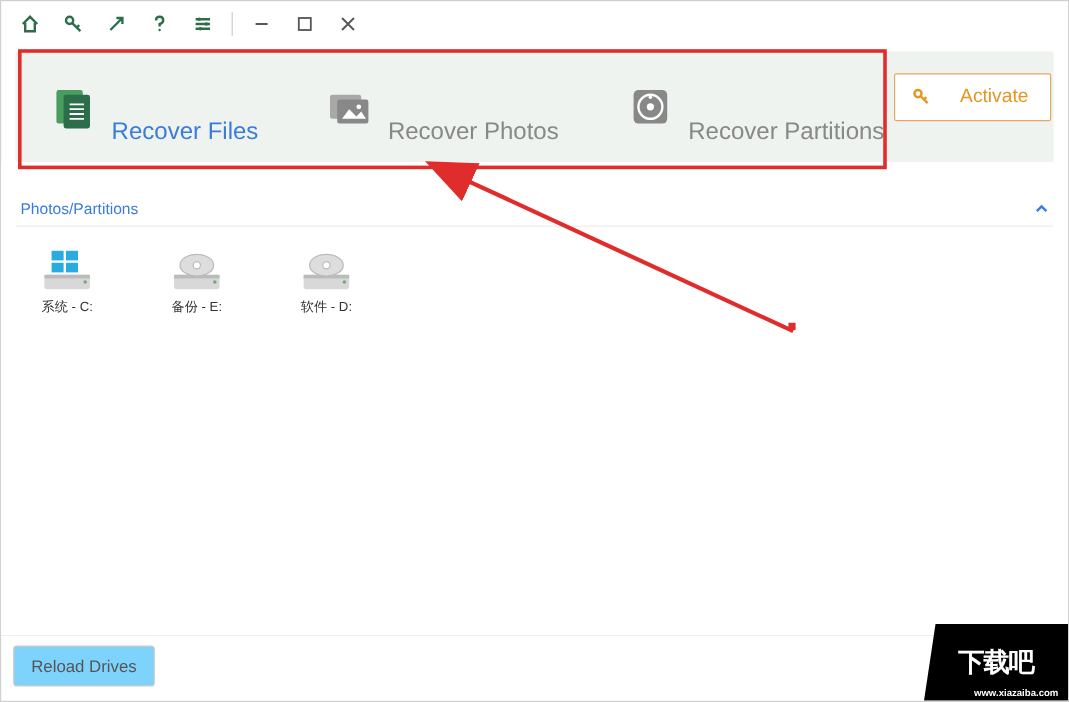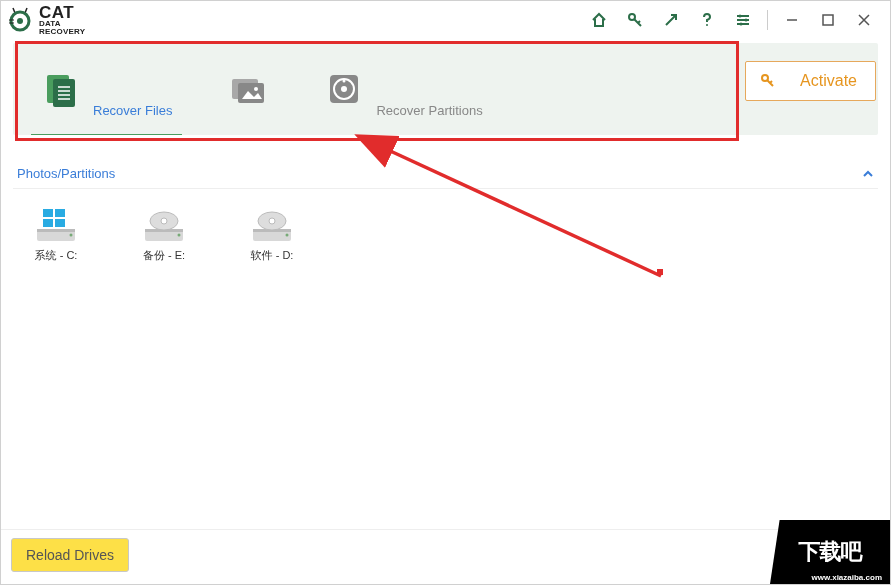--- a/index.html
+++ b/index.html
@@ -16,70 +16,55 @@
     .winbtns { display: flex; align-items: center; gap: 0; }
     .winbtn { width: 36px; height: 28px; display: flex; align-items: center; justify-content: center; cursor: pointer; color: #2c6e49; }
     .winbtn svg { width: 16px; height: 16px; }
     .divider { width: 1px; height: 20px; background: #ccc; margin: 0 6px; }
 
     
     .tabbar-wrap { padding: 4px 12px 0 12px; position: relative; }
     .tabbar { height: 92px; background: #eef3ef; display: flex; align-items: center; border-radius: 2px; }
     .tab { display: flex; align-items: center; gap: 12px; padding: 18px 28px; cursor: pointer; position: relative; }
     .tab-icon { width: 40px; height: 40px; display: flex; align-items: center; justify-content: center; }
-    .tab-label { font-size: 13px; color: #888; margin-top: 43px; }
+    .tab-label { font-size: 20px; color: #888; margin-top: 43px; }
     .tab.active .tab-label { color: #3a7dd8; }
     .tab.active::after { content: ""; position: absolute; bottom: 0; left: 18px; right: 18px; height: 2px; background: #4a9d5e; }
     .highlight-box { position: absolute; top: 2px; left: 14px; width: 724px; height: 100px; border: 3px solid #e12c2c; pointer-events: none; z-index: 5; }
 
     .activate-btn { position: absolute; right: 14px; top: 22px; height: 40px; padding: 0 18px 0 14px; border: 1px solid #e6a85c; background: #fff; color: #e6951f; display: flex; align-items: center; gap: 24px; font-size: 16px; border-radius: 2px; cursor: pointer; z-index: 2; }
     .activate-btn svg { width: 16px; height: 16px; }
 
     
     .main { flex: 1; padding: 24px 12px 12px 12px; display: flex; flex-direction: column; background: #fff; position: relative; }
     .section-header { height: 30px; display: flex; align-items: center; justify-content: space-between; background: #fff; border-bottom: 1px solid #eee; padding: 0 4px; }
     .section-title { font-size: 13px; color: #3a7dd8; }
     .chev { width: 12px; height: 12px; color: #3a7dd8; cursor: pointer; }
 
     .drives { display: flex; gap: 38px; padding: 18px 8px; }
     .drive { display: flex; flex-direction: column; align-items: center; gap: 5px; cursor: pointer; width: 70px; }
     .drive-icon { width: 42px; height: 36px; position: relative; }
     .drive-label { font-size: 11px; color: #333; white-space: nowrap; }
 
     .footer { padding: 8px 12px 12px 10px; border-top: 1px solid #eee; }
-    .reload-btn { padding: 8px 14px; border: 1px solid #c8c8c8; background: #fde047; color: #555; font-size: 14px; border-radius: 3px; cursor: pointer; }
+    .reload-btn { padding: 8px 14px; border: 1px solid #c8c8c8; background: #7dd3fc; color: #555; font-size: 14px; border-radius: 3px; cursor: pointer; }
 
     
     .arrow-svg { position: absolute; top: 100px; left: 350px; width: 340px; height: 230px; pointer-events: none; z-index: 6; }
 
     
     .watermark { position: absolute; right: 0; bottom: 0; width: 120px; height: 64px; background: #000; color: #fff; font-weight: 900; font-size: 22px; display: flex; align-items: center; justify-content: center; clip-path: polygon(8% 0, 100% 0, 100% 100%, 0 100%); letter-spacing: -1px; z-index: 10; }
     .watermark-url { position: absolute; right: 8px; bottom: 2px; font-size: 8px; color: #fff; font-weight: 700; letter-spacing: 0; }
   </style>
 </head>
 <body>
 
 <div class="window">
 
   <div class="titlebar">
-    <div class="logo-area">
-      <div class="logo-icon">
-        <svg viewBox="0 0 28 28">
-          <path d="M6 2 L8 7 M20 2 L18 7" stroke="#222" stroke-width="1.5" fill="none"></path>
-          <circle cx="13" cy="15" r="9" fill="none" stroke="#2c6e49" stroke-width="3"></circle>
-          <circle cx="13" cy="15" r="3" fill="#2c6e49"></circle>
-          <path d="M2 14 L7 14 M2 17 L7 17" stroke="#222" stroke-width="1"></path>
-        </svg>
-      </div>
-      <div class="logo-text">
-        <span class="logo-cat">CAT</span>
-        <span class="logo-sub">DATA</span>
-        <span class="logo-sub">RECOVERY</span>
-      </div>
-    </div>
     <div class="winbtns">
       <div class="winbtn">
         <svg viewBox="0 0 16 16">
             <path d="M2 8 L8 2 L14 8 M4 7 V14 H12 V7" stroke="currentColor" stroke-width="2" fill="none"></path>
           </svg>
       </div>
       <div class="winbtn">
         <svg viewBox="0 0 16 16">
             <circle cx="5" cy="5" r="3" stroke="currentColor" stroke-width="2" fill="none"></circle>
             <path d="M7 7 L14 14 M11 11 L13 9" stroke="currentColor" stroke-width="2"></path>
@@ -137,20 +122,21 @@
       </div>
       <div class="tab">
         <div class="tab-icon">
           <svg viewBox="0 0 40 40">
               <rect x="4" y="10" width="26" height="20" rx="2" fill="#a8a8a8"></rect>
               <rect x="10" y="14" width="26" height="20" rx="2" fill="#888"></rect>
               <circle cx="28" cy="20" r="2" fill="#fff"></circle>
               <path d="M14 30 L20 22 L26 28 L30 24 L34 30 Z" fill="#fff"></path>
             </svg>
         </div>
+        <span class="tab-label">Recover Photos</span>
       </div>
       <div class="tab">
         <div class="tab-icon">
           <svg viewBox="0 0 40 40">
               <rect x="6" y="6" width="28" height="28" rx="4" fill="#888"></rect>
               <circle cx="20" cy="20" r="10" fill="none" stroke="#fff" stroke-width="2"></circle>
               <circle cx="20" cy="20" r="3" fill="#fff"></circle>
               <circle cx="20" cy="12" r="1.5" fill="#fff"></circle>
             </svg>
         </div>

